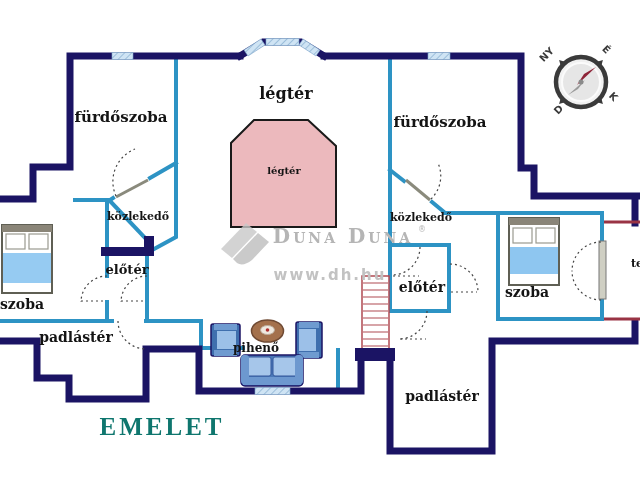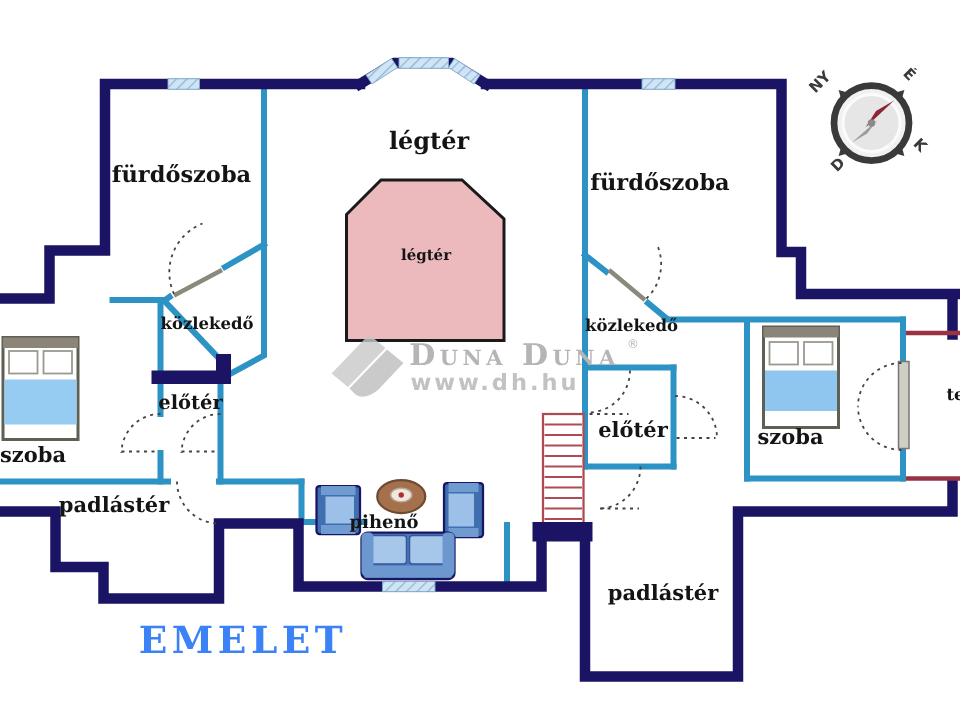--- a/index.html
+++ b/index.html
@@ -3,26 +3,26 @@
 <meta charset="utf-8">
 <style>
   html,body{margin:0;padding:0;background:#fff;}
   .stage{position:relative;width:640px;height:480px;background:#ffffff;overflow:hidden;
          font-family:"DejaVu Serif", serif;}
   .plan{position:absolute;left:0;top:0;}
   .lbl{position:absolute;transform:translate(-50%,-50%);white-space:nowrap;
        font-weight:bold;color:#141414;line-height:1;}
   .lbl-edge{transform:translate(0,-50%);}
   .title{position:absolute;transform:translate(-50%,-50%);white-space:nowrap;
-         font-weight:bold;color:#3b82f6;letter-spacing:3px;}
+         font-weight:bold;color:#0f766e;letter-spacing:3px;font-family:Liberation Serif, serif;}
   .wm-brand{position:absolute;transform:translate(-50%,-50%);white-space:nowrap;
             color:#b5b5b5;font-variant:small-caps;letter-spacing:3px;font-weight:bold;}
   .wm-reg{position:absolute;color:#b5b5b5;font-size:8px;font-family:"DejaVu Sans",sans-serif;}
   .wm-url{position:absolute;transform:translate(-50%,-50%);white-space:nowrap;
-          color:#c2c2c2;font-family:"DejaVu Sans",sans-serif;font-weight:bold;letter-spacing:2px;}
+          color:#c2c2c2;font-family:"DejaVu Sans",sans-serif;font-weight:bold;letter-spacing:2px;margin-top:20px;}
 </style>
 </head>
 <body>
 
 <div class="stage">
 
 <svg class="plan" width="640" height="480" viewBox="0 0 640 480">
   <defs>
     <pattern id="winhatch" width="5" height="5" patternUnits="userSpaceOnUse" patternTransform="rotate(45)">
       <rect width="5" height="5" fill="#cfe4f4"></rect>

